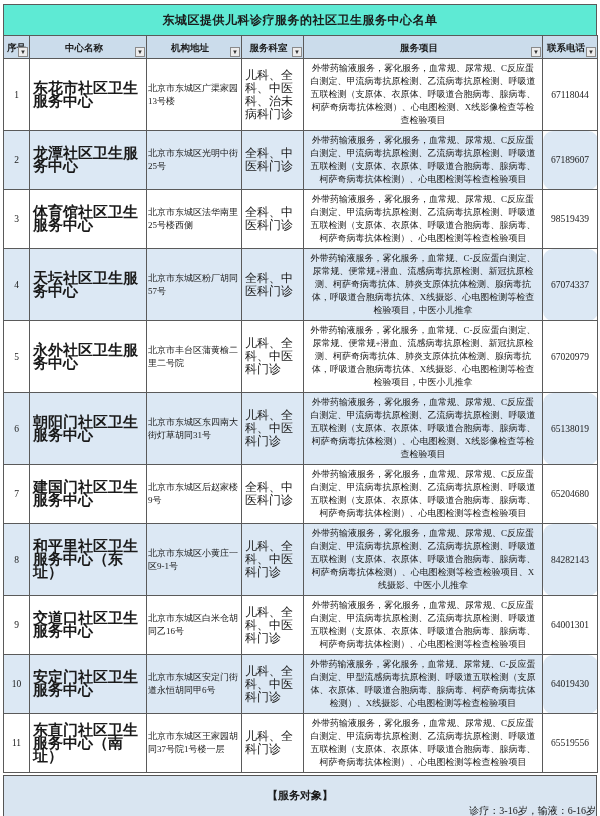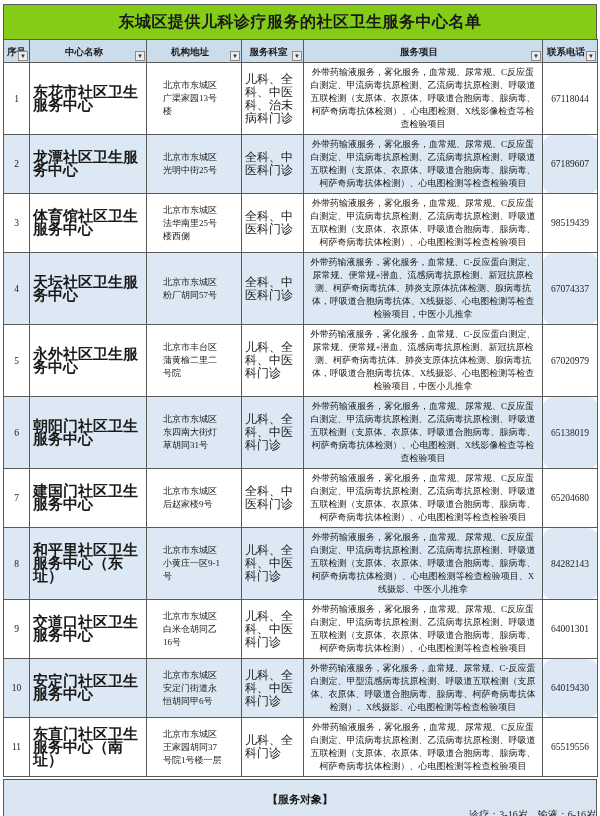--- a/index.html
+++ b/index.html
@@ -7,25 +7,25 @@
   body {
     font-family: "Liberation Serif", "DejaVu Serif", serif;
     color: #1a1a1a;
     padding: 4px 3px;
   }
   .doc { width: 594px; }
 
   .title {
     width: 100%;
     border: 1px solid #5a5a5a;
-    background: #84cc16;
+    background: #5eead4;
     text-align: center;
     font-family: "Liberation Sans", "DejaVu Sans", sans-serif;
     font-weight: bold;
-    font-size: 16px;
+    font-size: 12px;
     padding: 7px 0 6px 0;
     letter-spacing: 0.5px;
   }
 
   table.main {
     width: 100%;
     border-collapse: collapse;
     table-layout: fixed;
     margin-top: -1px;
   }
@@ -54,21 +54,21 @@
     background: #ececec;
     border: 1px solid #8a8a8a;
     font-size: 6px;
     line-height: 8px;
     text-align: center;
     color: #333;
     cursor: pointer;
   }
   td.c-seq   { text-align: center; font-size: 9.5px; padding: 2px 1px; }
   td.c-name  { font-weight: bold; font-size: 15px; padding: 2px 3px; line-height: 13px; }
-  td.c-addr  { font-size: 9px; padding: 2px 16px; line-height: 13px; }
+  td.c-addr  { font-size: 9px; padding: 2px 1px; line-height: 13px; }
   td.c-dept  { font-size: 12px; padding: 2px 3px; line-height: 13px; }
   td.c-serv  { font-size: 9px; padding: 3px 4px; line-height: 13px; text-align: center; }
   td.c-phone { text-align: center; font-size: 9.5px; padding: 2px 1px; border-radius: 10px; }
   tr.stripe td { background: #dce8f4; }
 
   .section {
     width: 100%;
     border: 1px solid #555555;
     background: #d9e5f1;
     text-align: center;

